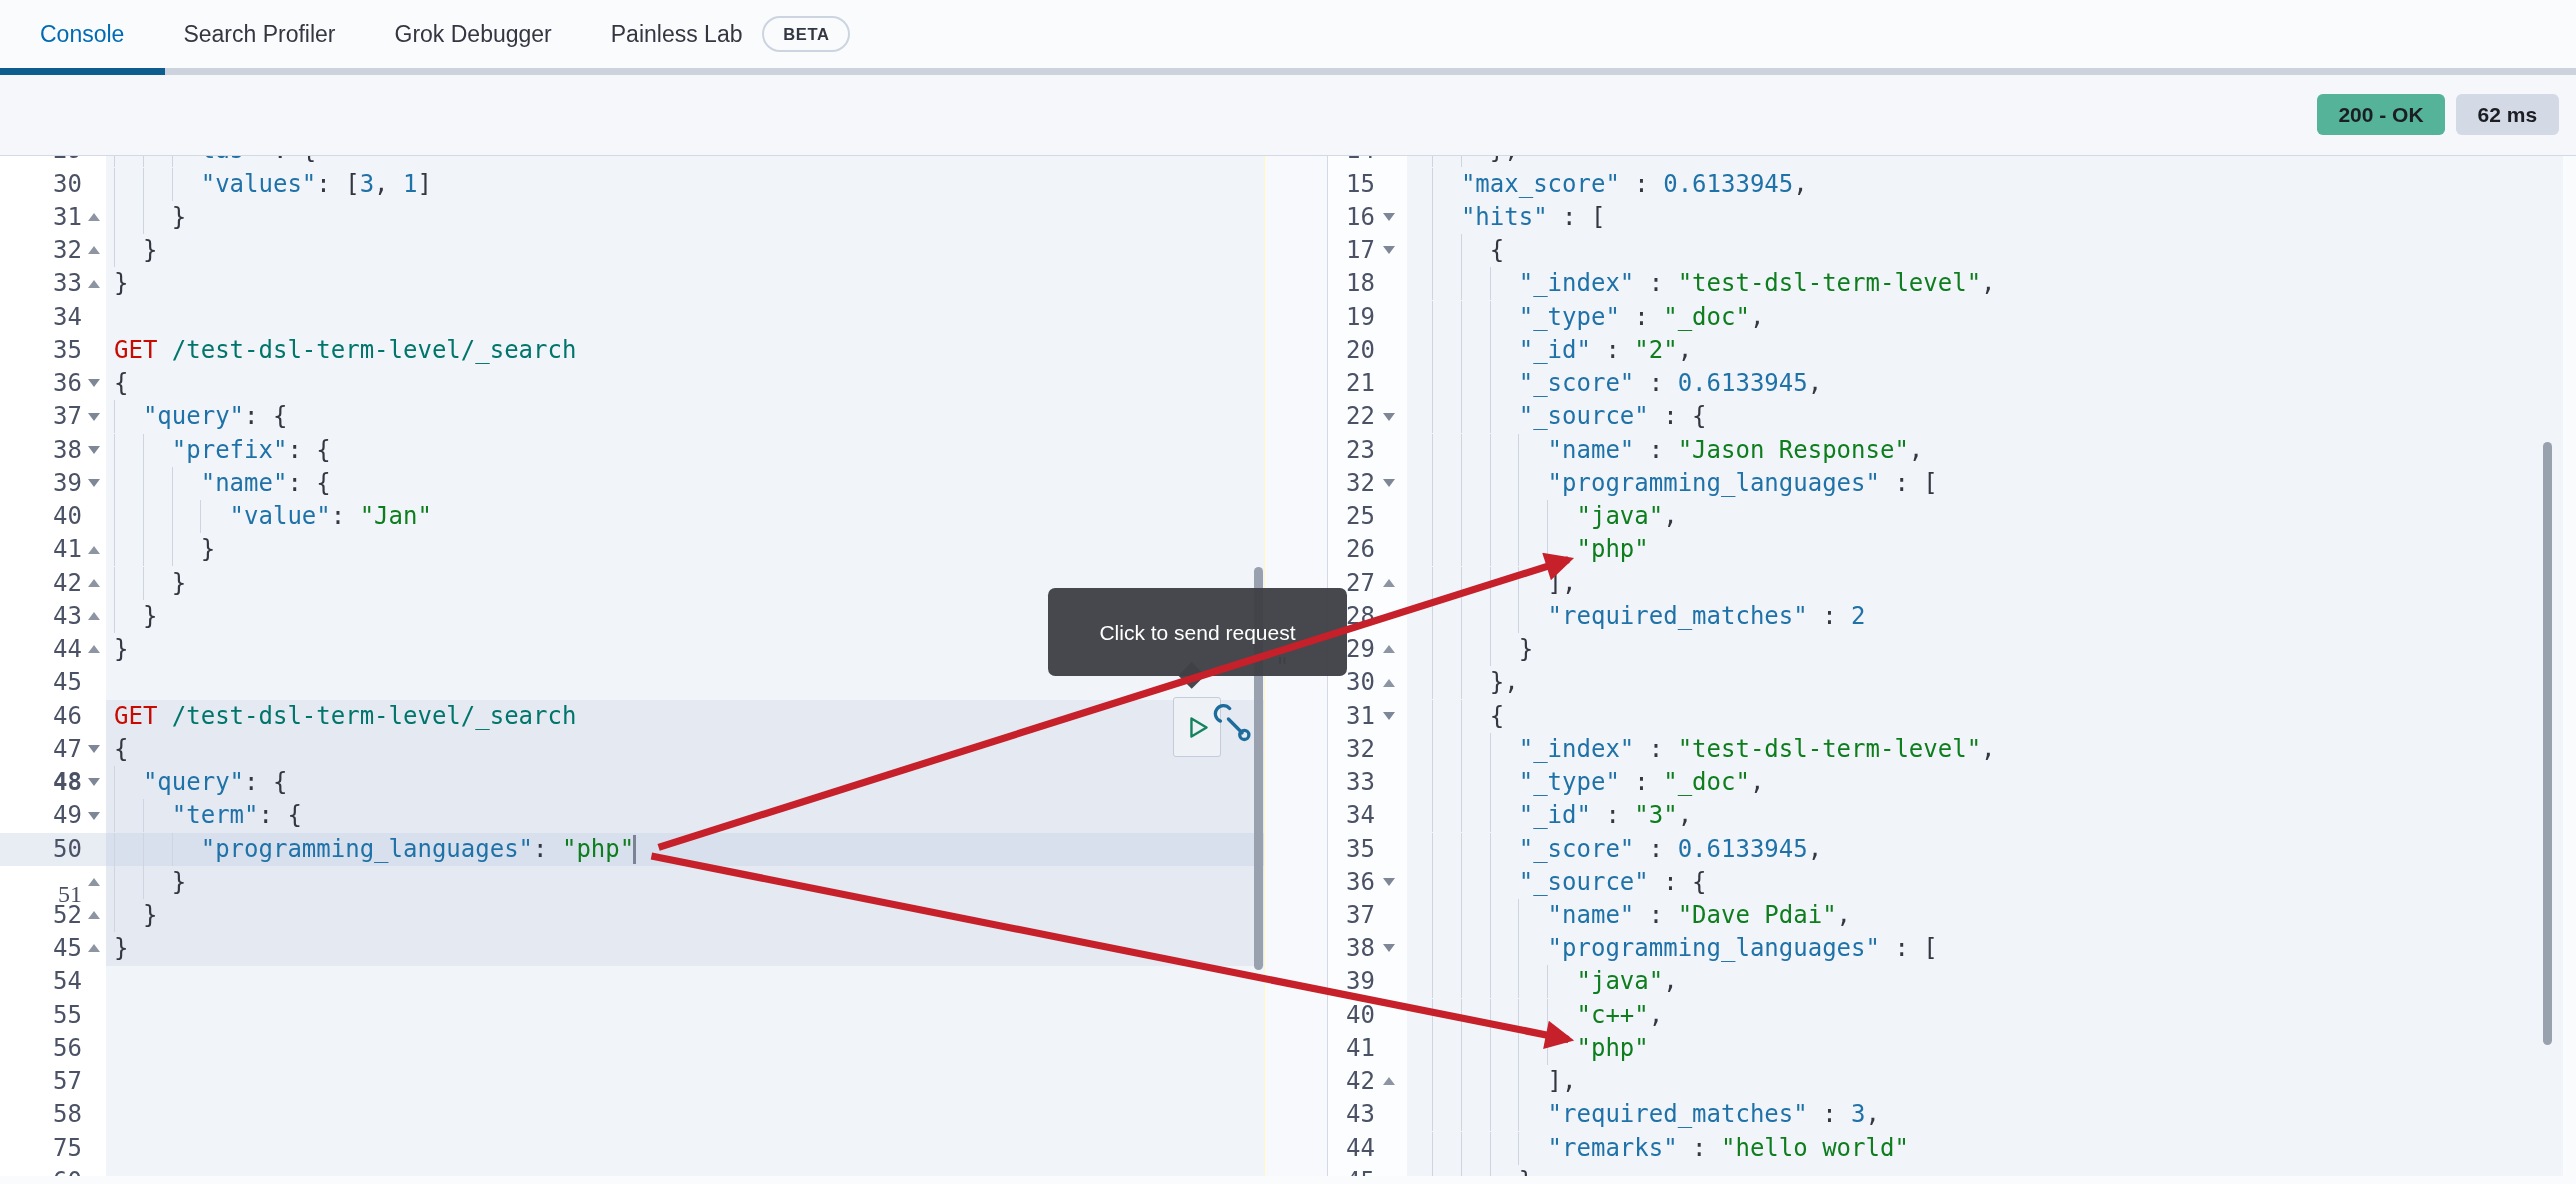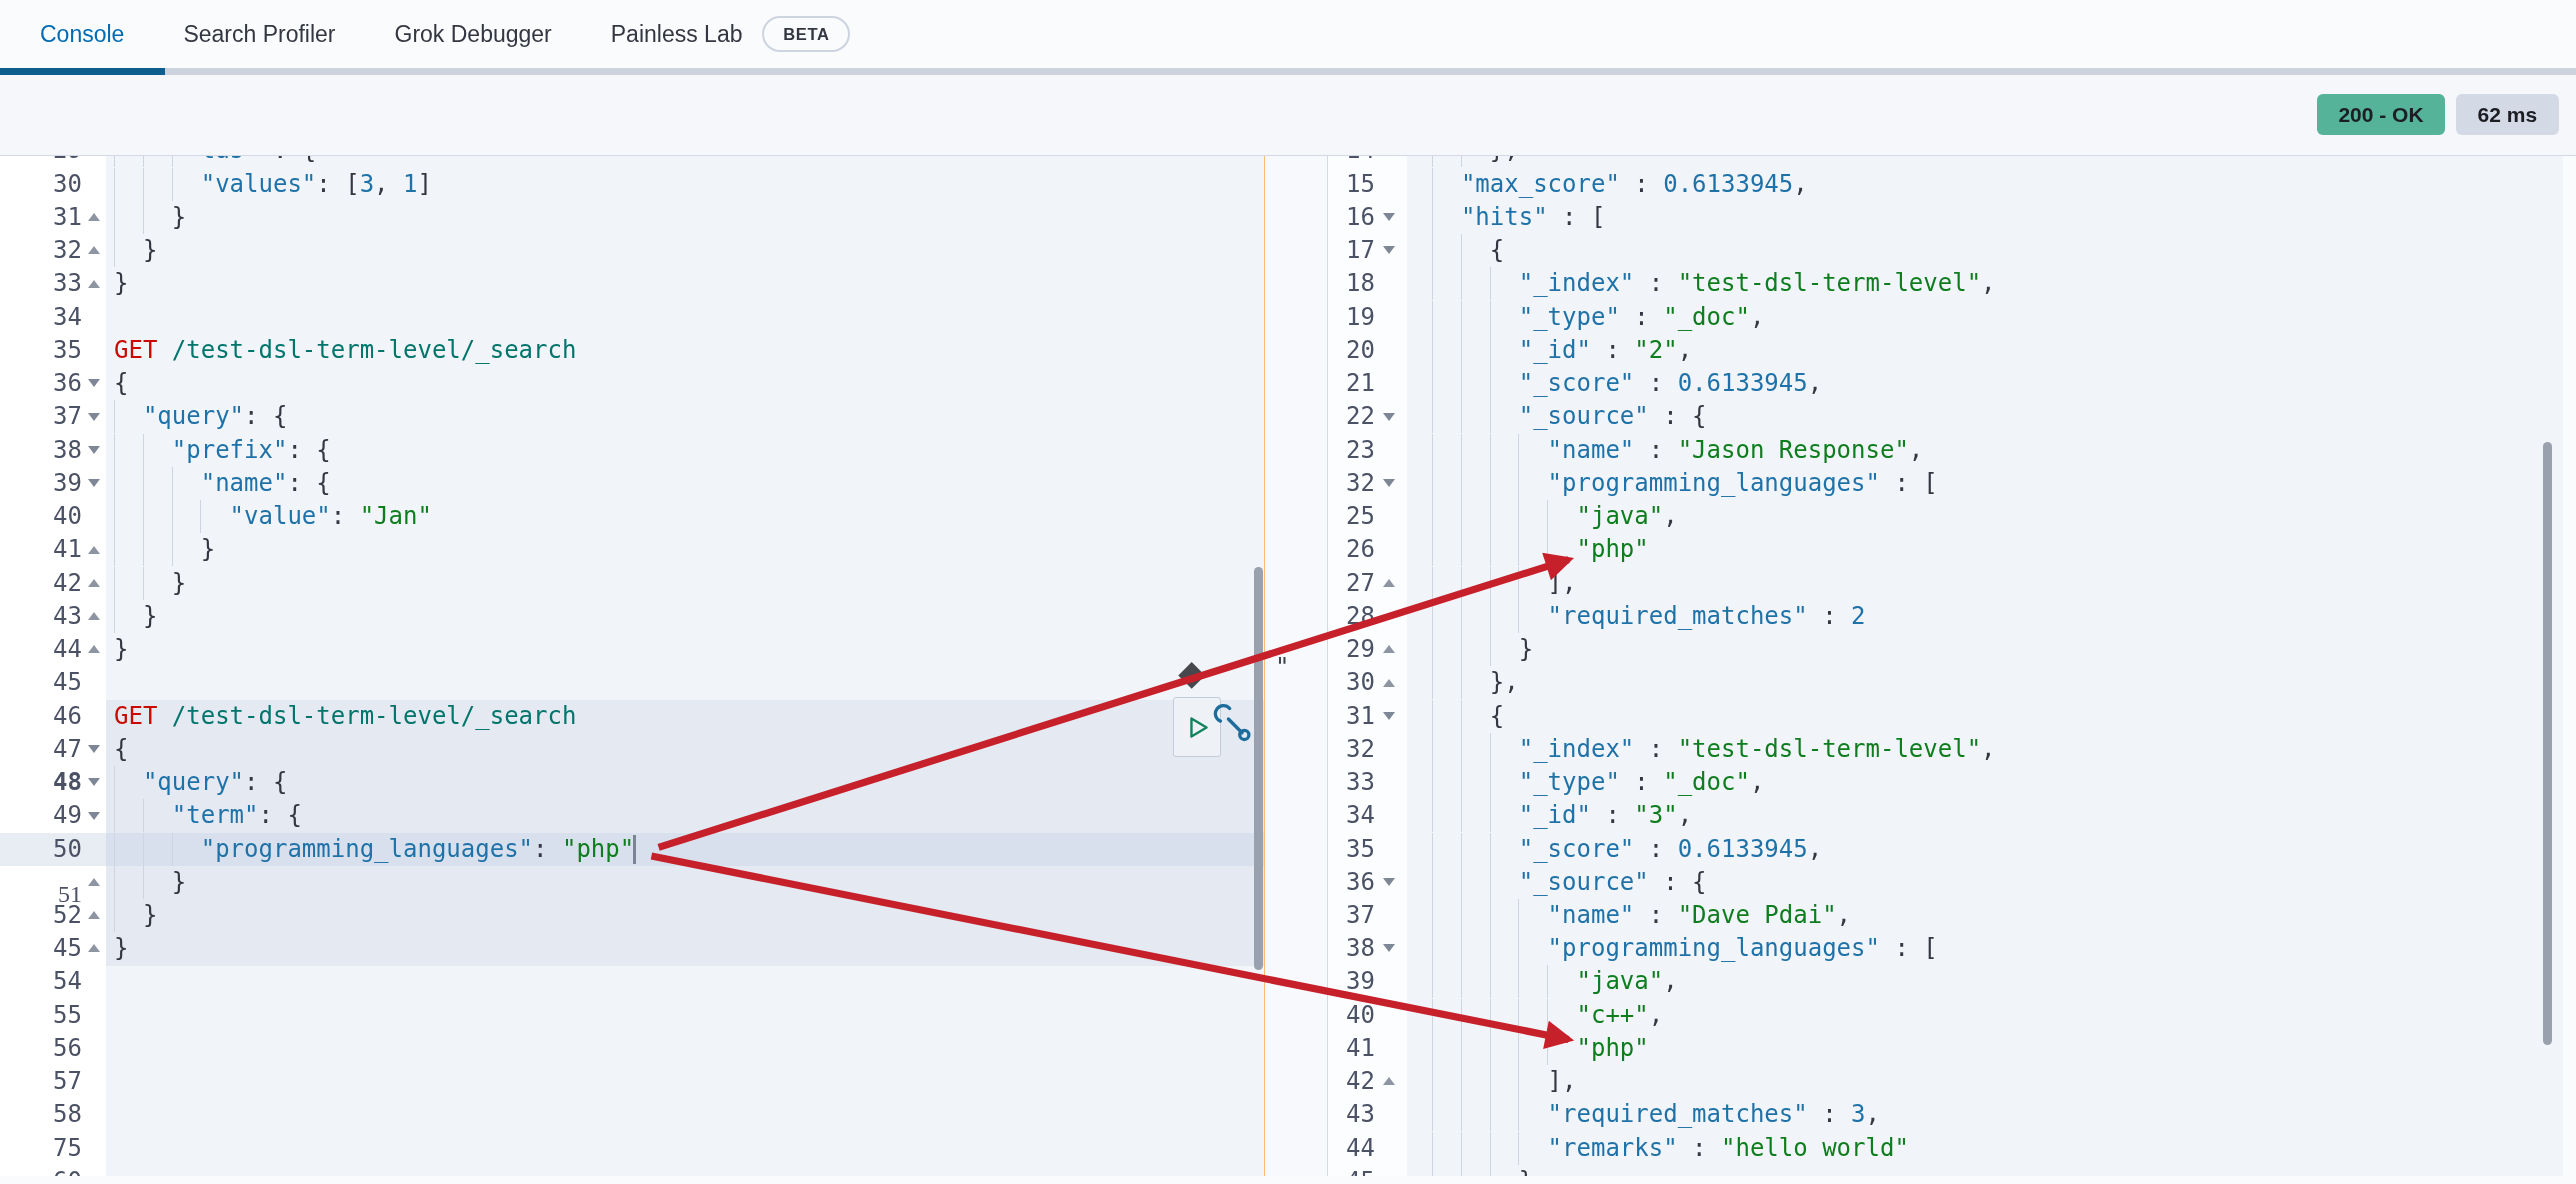--- a/index.html
+++ b/index.html
@@ -1,17 +1,17 @@
 <!DOCTYPE html>
 <html style="font-size:11.5px"><head>
 <meta charset="utf-8">
 <style>
   html,body{margin:0;padding:0;background:#fff;}
   .page{position:relative;width:2576px;height:1184px;overflow:hidden;
-        font-family:"Liberation Sans","DejaVu Sans",sans-serif;color:#343741;background:#fdba74;}
+        font-family:"Liberation Sans","DejaVu Sans",sans-serif;color:#343741;background:#fef9c3;}
 
   
   .tabbar{position:absolute;left:0;top:0;width:2576px;height:75px;background:#fafbfd;}
   .tabs{position:absolute;left:40px;top:0;height:68px;display:flex;align-items:center;}
   .tab{font-size:23px;color:#343741;margin-right:59px;display:flex;align-items:center;cursor:pointer;}
   .tab.active{color:#006bb4;}
   .beta{display:inline-block;margin-left:20px;padding:6.5px 18.7px;border:2.2px solid #ccd4df;border-radius:21.6px;
         font-size:16.5px;font-weight:bold;letter-spacing:0.7px;color:#343741;background:transparent;}
   .tab-underline-gray{position:absolute;left:0;bottom:0;width:2576px;height:7.2px;background:#ccd3dd;}
   .tab-underline-blue{position:absolute;left:0;bottom:0;width:165px;height:7.2px;background:#0d5e8e;}
@@ -293,20 +293,23 @@
     <div class="wrenchbtn">
       <svg width="42" height="42" viewBox="0 0 24 24">
         <path d="M10.2 3.2 A5 5 0 1 0 5.5 10.5 L3.8 8.8 M10.2 3.2 L8.5 5.5 L5.5 10.5" fill="none" stroke="none"></path>
         <path d="M9.5 2.6 A4.6 4.6 0 1 0 4.2 9.8" fill="none" stroke="#1d6c9c" stroke-width="1.9" stroke-linecap="round"></path>
         <path d="M8.8 8.6 L16.6 16.4" fill="none" stroke="#1d6c9c" stroke-width="1.9" stroke-linecap="round"></path>
         <circle cx="17.9" cy="17.7" r="2.6" fill="none" stroke="#1d6c9c" stroke-width="1.9"></circle>
       </svg>
     </div>
 
     <div class="tooltip-tail"></div>
+    <div class="tooltip">
+      <span>Click to send request</span>
+    </div>
   </div>
 
   <svg class="arrows" viewBox="0 0 3580 1646" width="2576" height="1184">
     <defs>
       <marker id="ah" viewBox="0 0 10 10" refX="8" refY="5" markerWidth="5" markerHeight="4" orient="auto-start-reverse">
         <path d="M0,0 L10,5 L0,10 z" fill="#c6202a"></path>
       </marker>
     </defs>
     <line id="arrow0" stroke="#c6202a" stroke-width="10" marker-end="url(#ah)" x1="915" y1="1178" x2="2180" y2="778"></line>
     <line id="arrow1" stroke="#c6202a" stroke-width="10" marker-end="url(#ah)" x1="905" y1="1190" x2="2180" y2="1445"></line>

